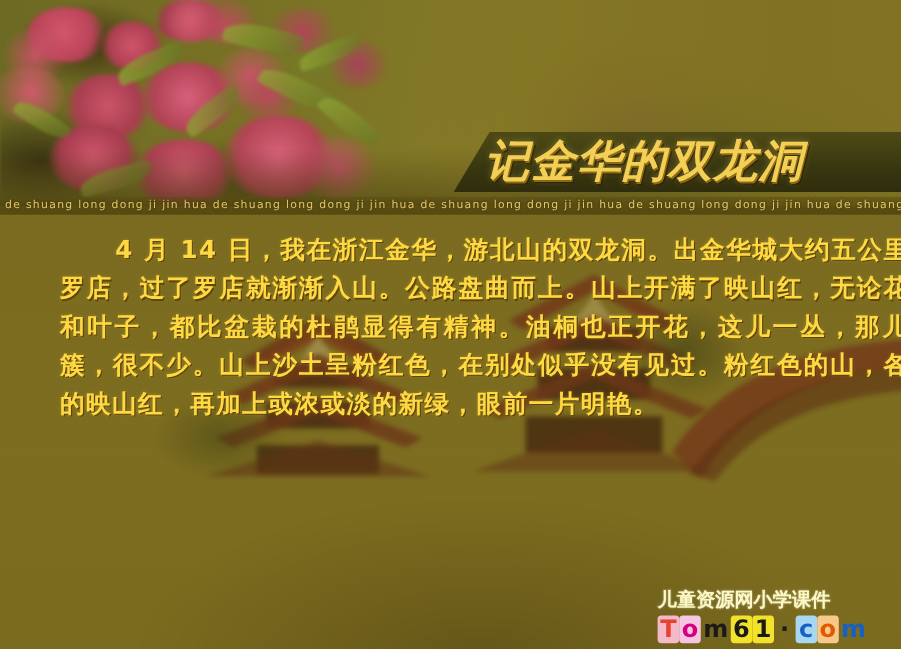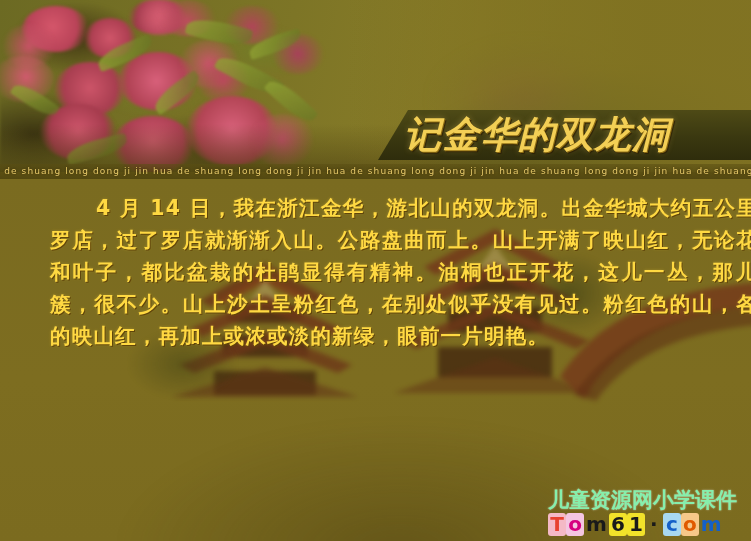--- a/index.html
+++ b/index.html
@@ -158,23 +158,23 @@
   }
 
   
   .watermark {
     position: absolute;
     left: 548px; top: 489px;
     width: 200px; height: 50px;
   }
   .wm-cn {
     font-family: "DejaVu Sans", sans-serif;
-    font-size: 21px;
+    font-size: 16px;
     font-weight: bold;
-    color: #86efac;
+    color: #fef9c3;
     letter-spacing: 0px;
     text-shadow: 0 0 2px rgba(255,255,255,0.55);
     line-height: 22px;
     white-space: nowrap;
   }
   .wm-logo {
     margin-top: 1px;
     display: flex;
     align-items: center;
     height: 25px;

